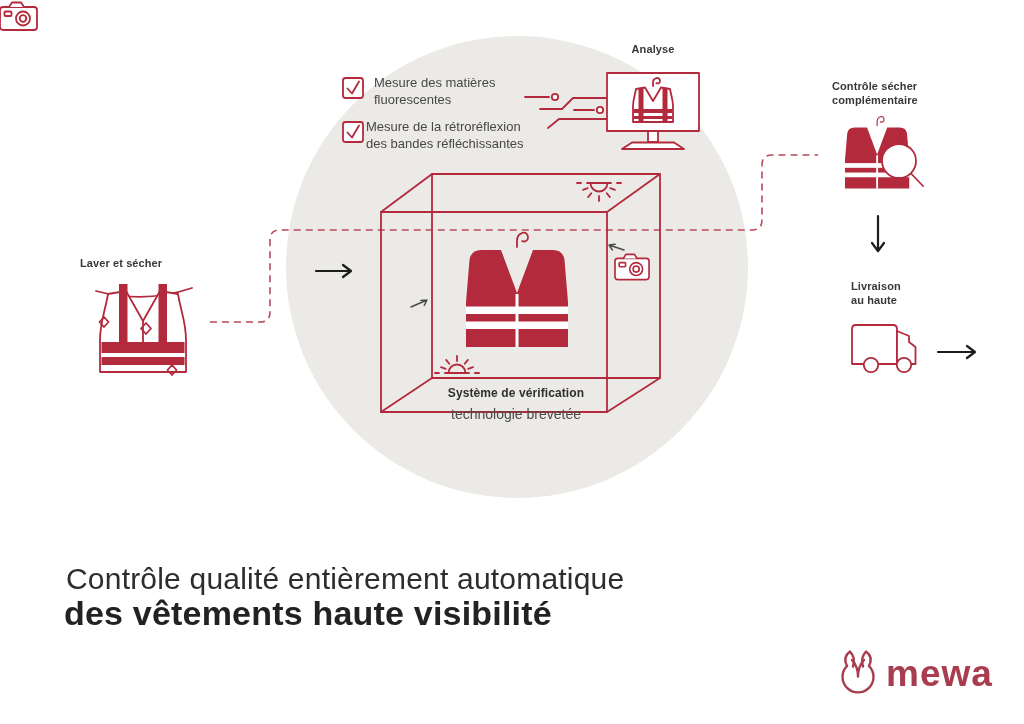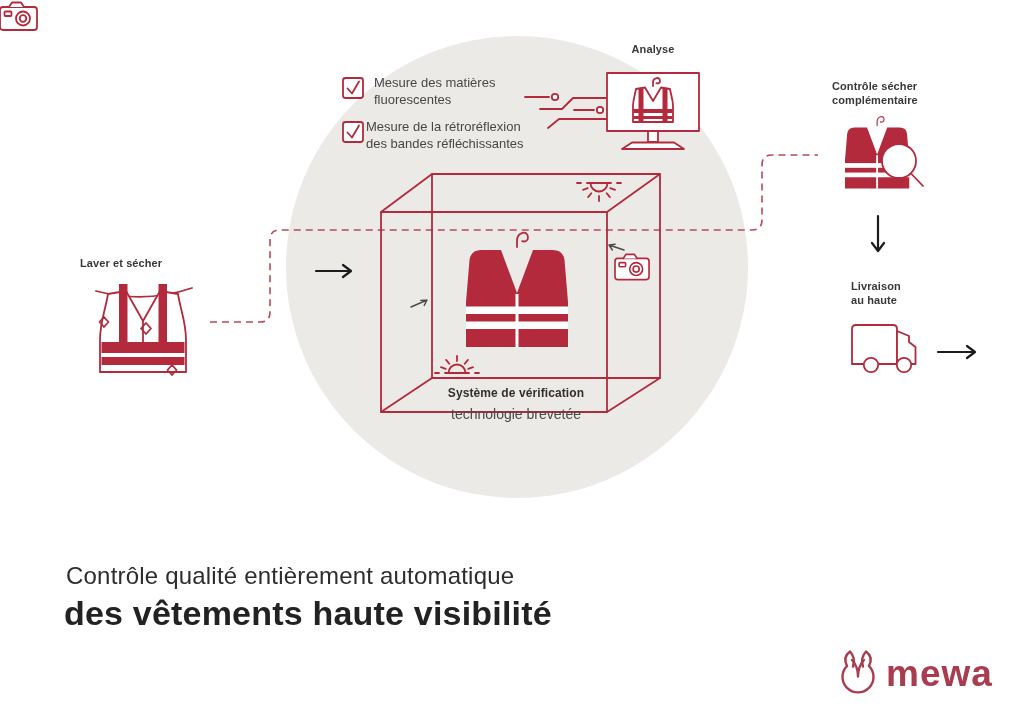--- a/index.html
+++ b/index.html
@@ -16,21 +16,21 @@
   .blk  { stroke: var(--arrow-black, #1c1c1c); stroke-width:2.2; fill:none; stroke-linecap:round; stroke-linejoin:round; }
   .thin { stroke:#4a4a4a; stroke-width:1.4; fill:none; stroke-linecap:round; }
   .wht  { stroke:#fff; fill:none; }
   .lg   { stroke: var(--logo-red, #a93d50); fill:none; stroke-width:2.4; stroke-linecap:round; stroke-linejoin:round; }
 
   .label { position:absolute; color:#383838; font-weight:700; font-size:11px; line-height:1.28; white-space:pre-line; letter-spacing:.1px; }
   .check-label { position:absolute; color:#474747; font-weight:400; font-size:13px; line-height:1.32; white-space:pre-line; }
   .center { text-align:center; }
   .verif  { font-size:12px; color:#303030; }
   .sub    { position:absolute; font-size:14px; font-weight:400; color:#4a4a4a; }
-  .title1 { position:absolute; font-size:24px; font-weight:400; color:#2d2d2d; letter-spacing:.2px; }
+  .title1 { position:absolute; font-size:30px; font-weight:400; color:#2d2d2d; letter-spacing:.2px; }
   .title2 { position:absolute; font-size:34px; font-weight:700; color:#222; letter-spacing:.2px; }
   .logo-text { position:absolute; font-size:37px; font-weight:600; color:var(--logo-red, #a93d50); letter-spacing:1px; line-height:1; }
 </style>
 </head>
 <body>
 
 <div class="canvas">
 
   <svg class="art" width="1024" height="724" viewBox="0 0 1024 724">
 

